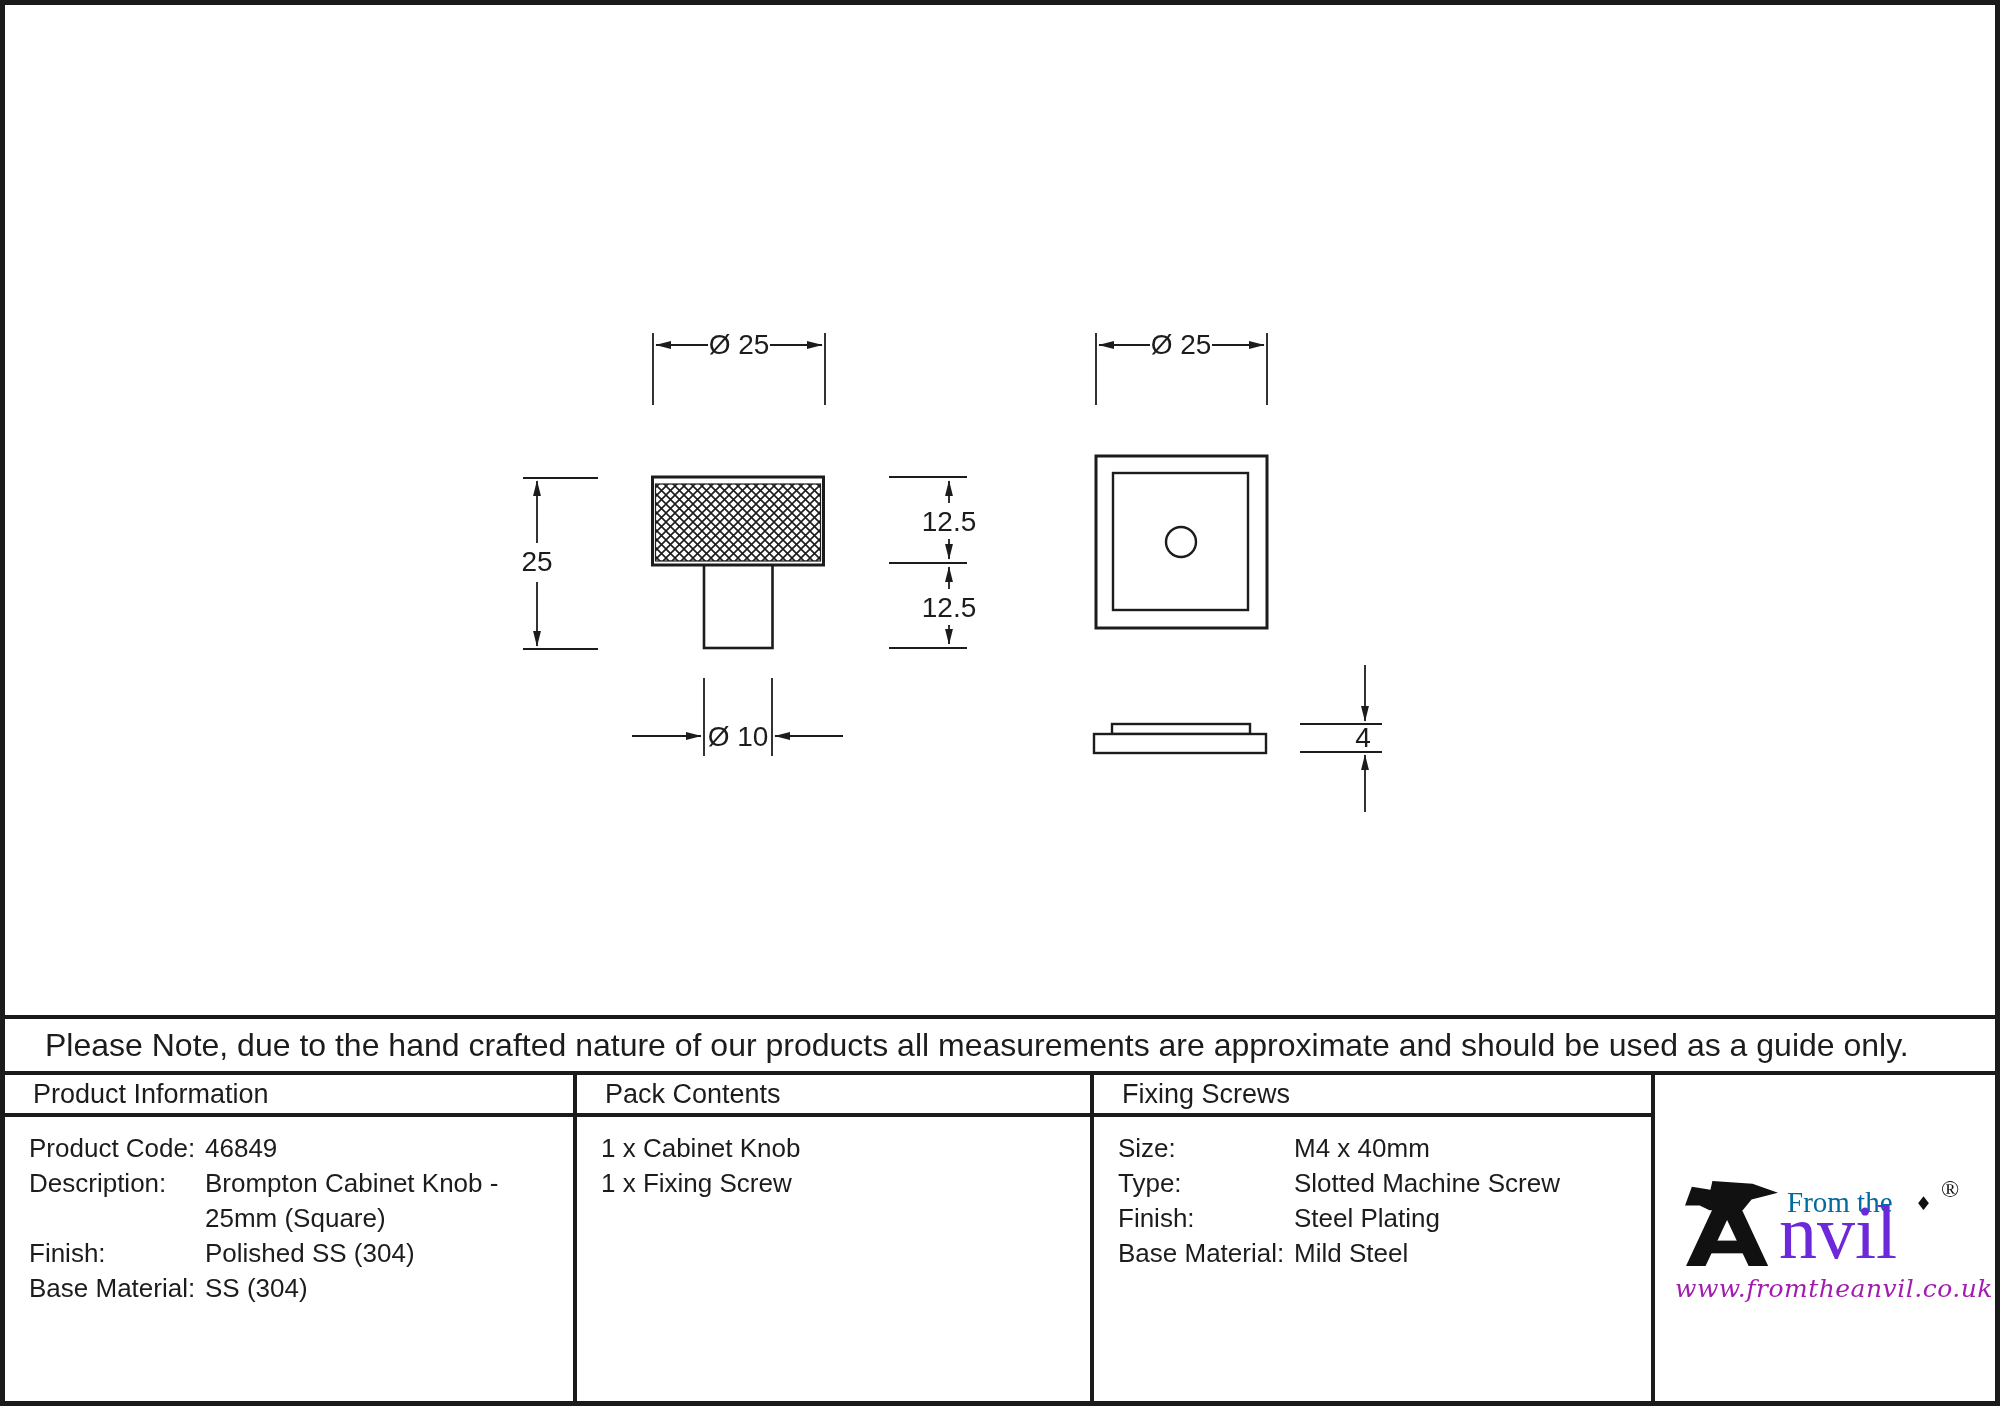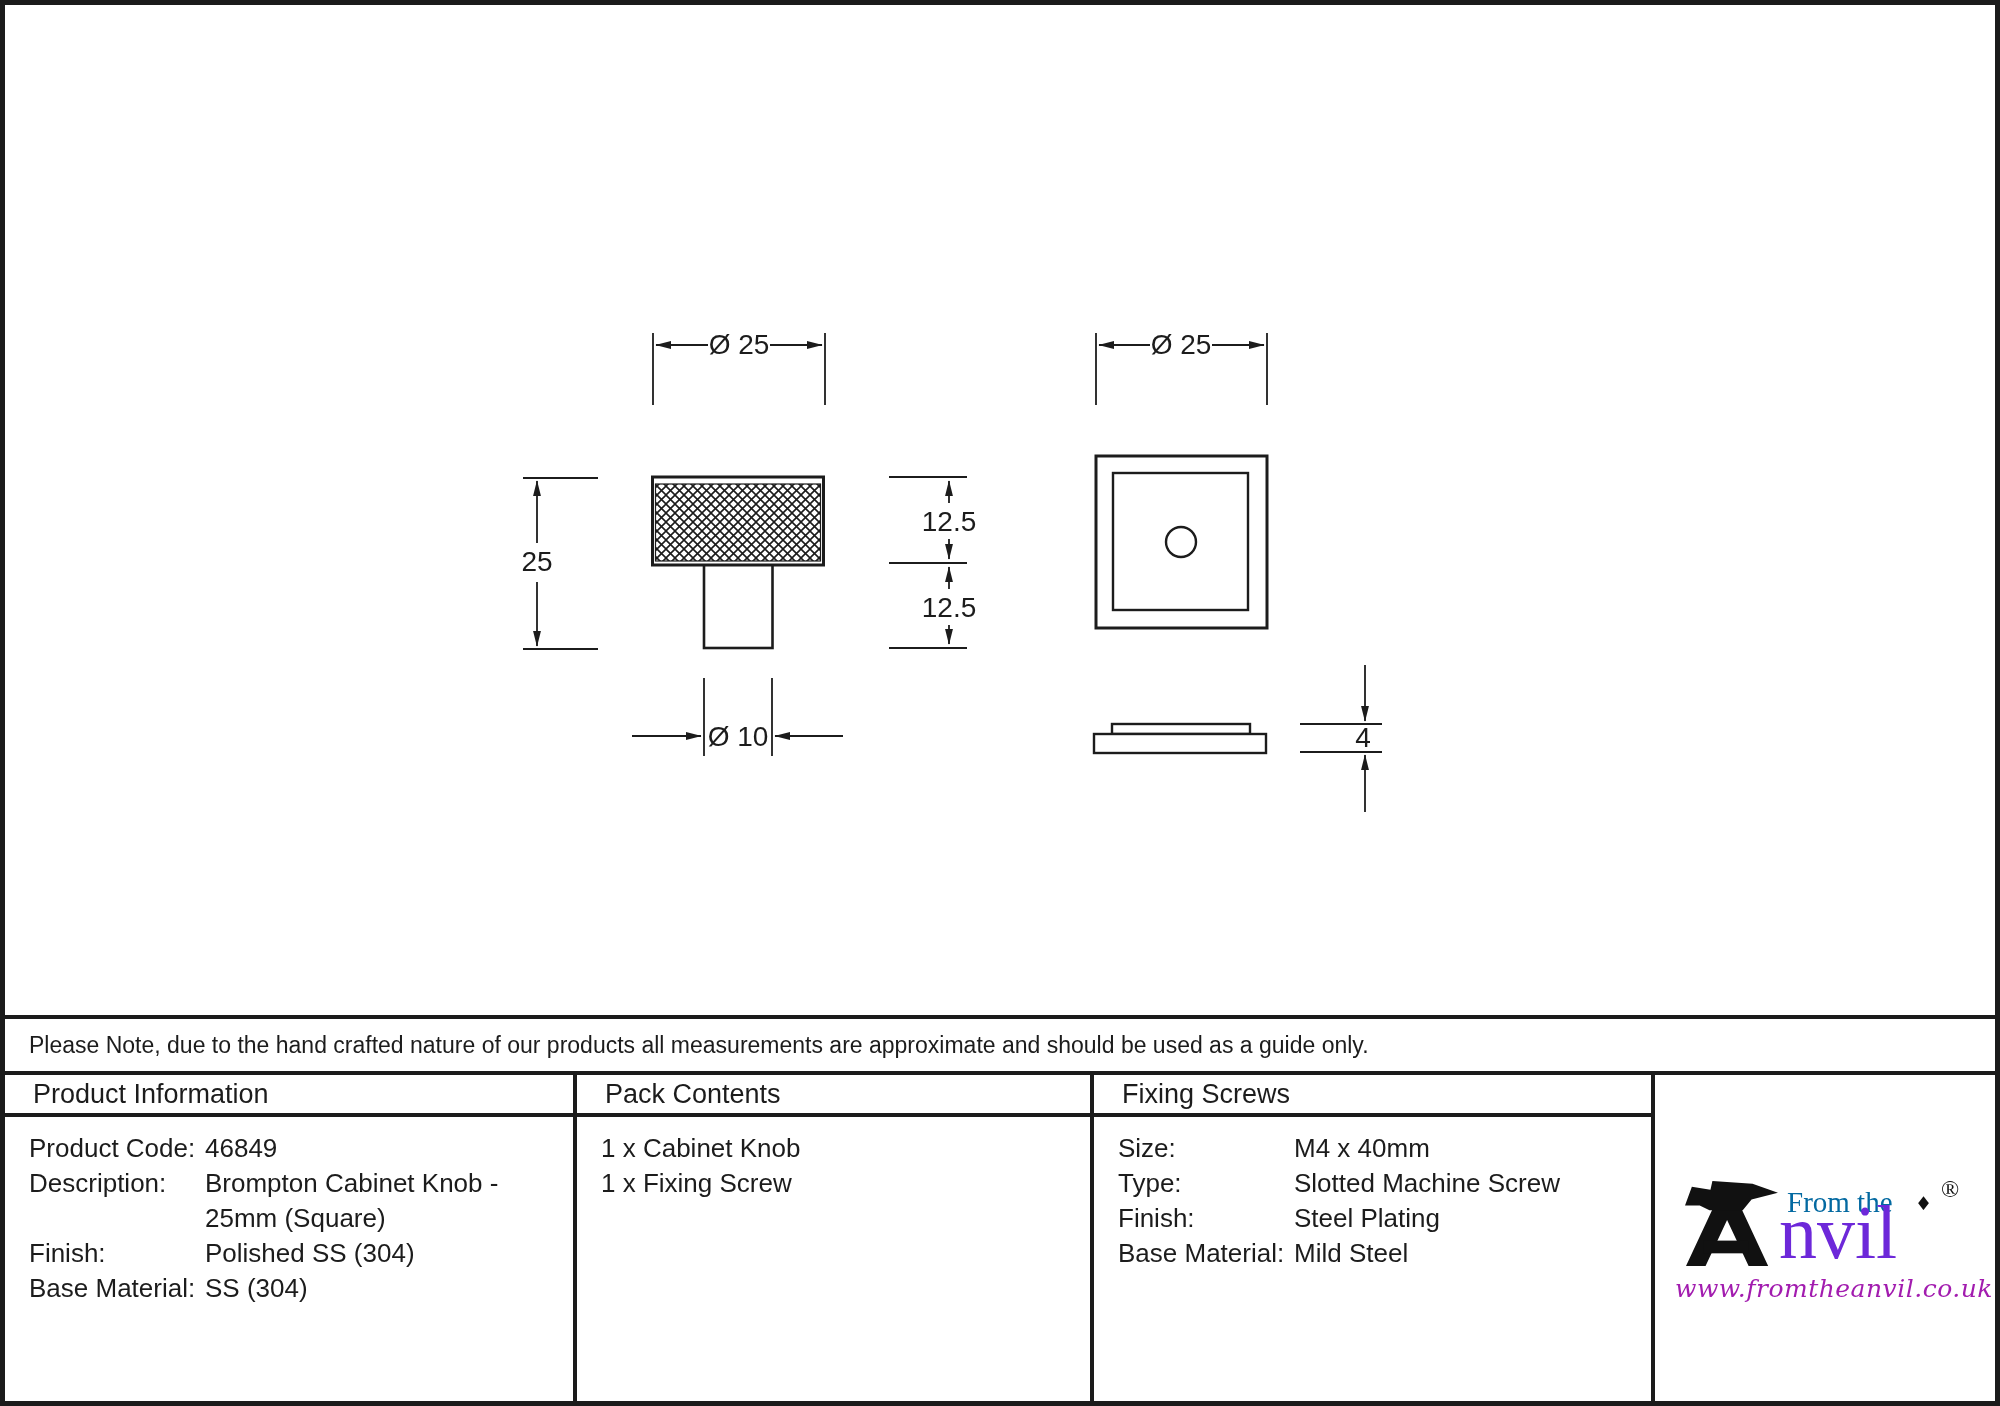--- a/index.html
+++ b/index.html
@@ -10,22 +10,22 @@
     border:5px solid #1b1b1b; position:relative;
     display:flex; flex-direction:column;
   }
   .drawing-area { height:1010px; position:relative; flex:none; }
   .drawing-area svg { position:absolute; left:0; top:0; width:1990px; height:1098px; }
   .dim-label { font-family:"Liberation Sans", sans-serif; font-size:28px; fill:#1c1c1c; }
 
   .note-bar {
     flex:none; height:60px;
     border-top:4px solid #1b1b1b; border-bottom:4px solid #1b1b1b;
-    display:flex; align-items:center; padding-left:24px;
-    font-size:23px;
+    display:flex; align-items:center; padding-left:40px;
+    font-size:32px;
   }
 
   .info-table { flex:1; display:flex; }
   .col { position:relative; }
   .col1 { width:568px; }
   .col2 { width:517px; border-left:4px solid #1b1b1b; }
   .col3 { width:561px; border-left:4px solid #1b1b1b; }
   .col4 { flex:1; border-left:4px solid #1b1b1b; display:flex; align-items:center; justify-content:center; }
   .col-header {
     height:42px; border-bottom:4px solid #1b1b1b;

